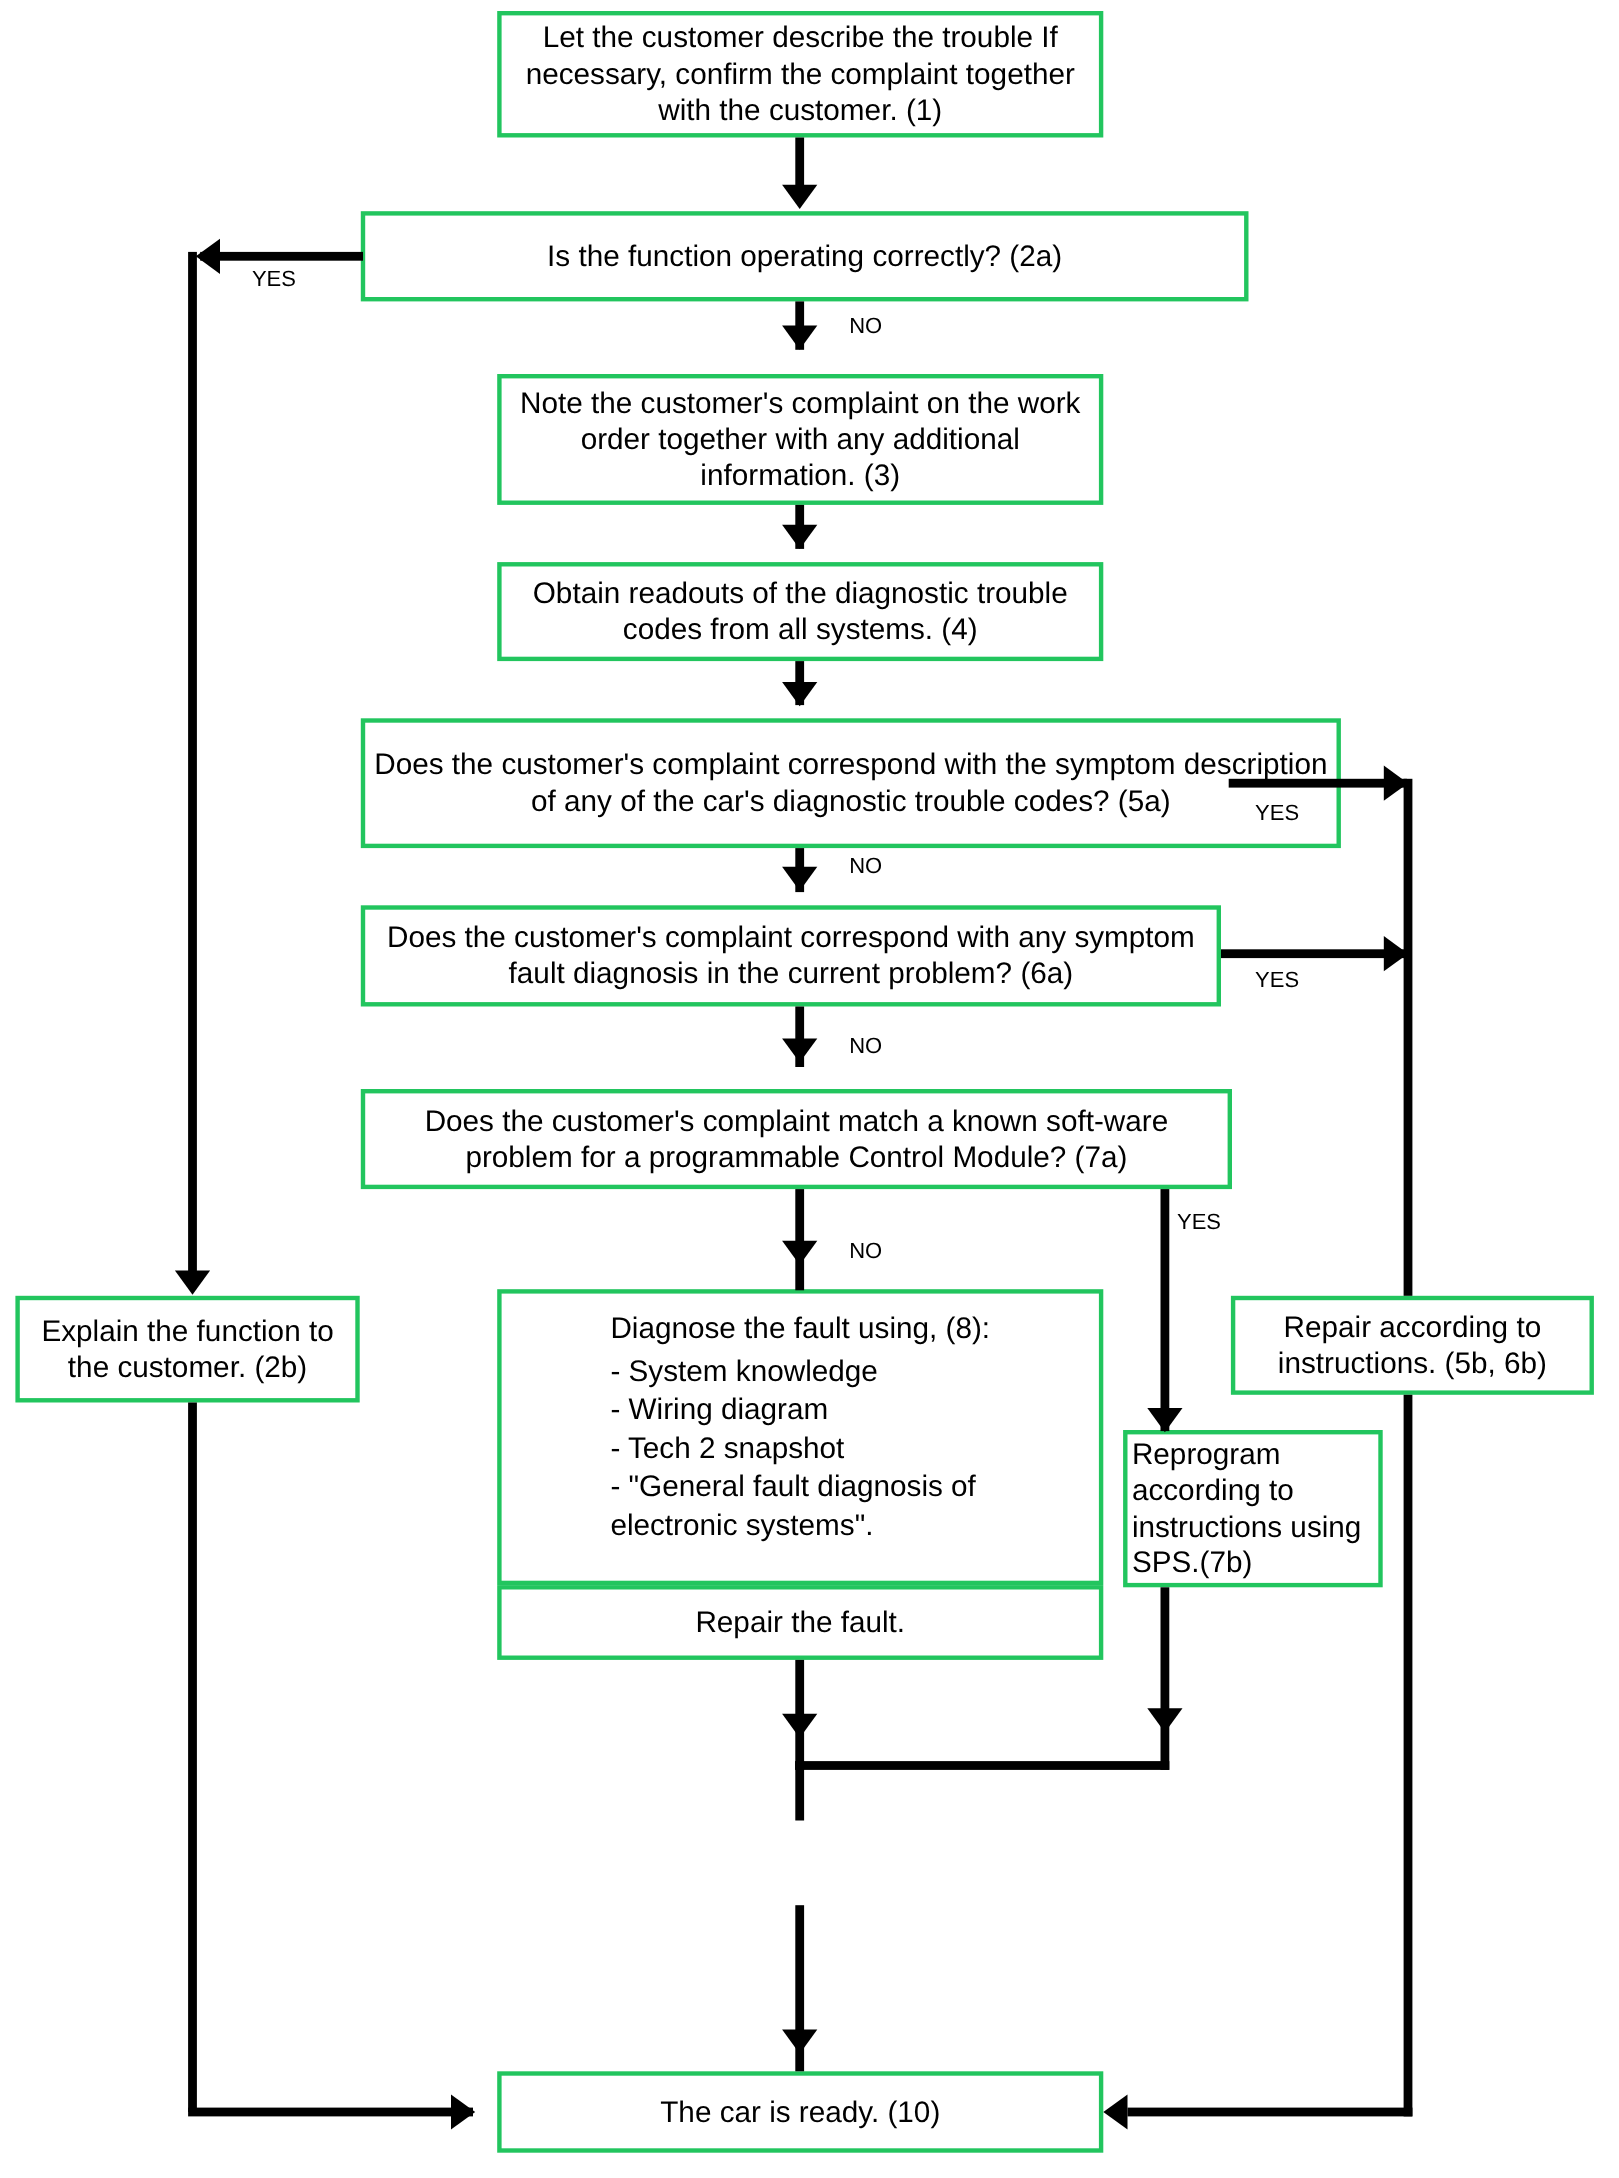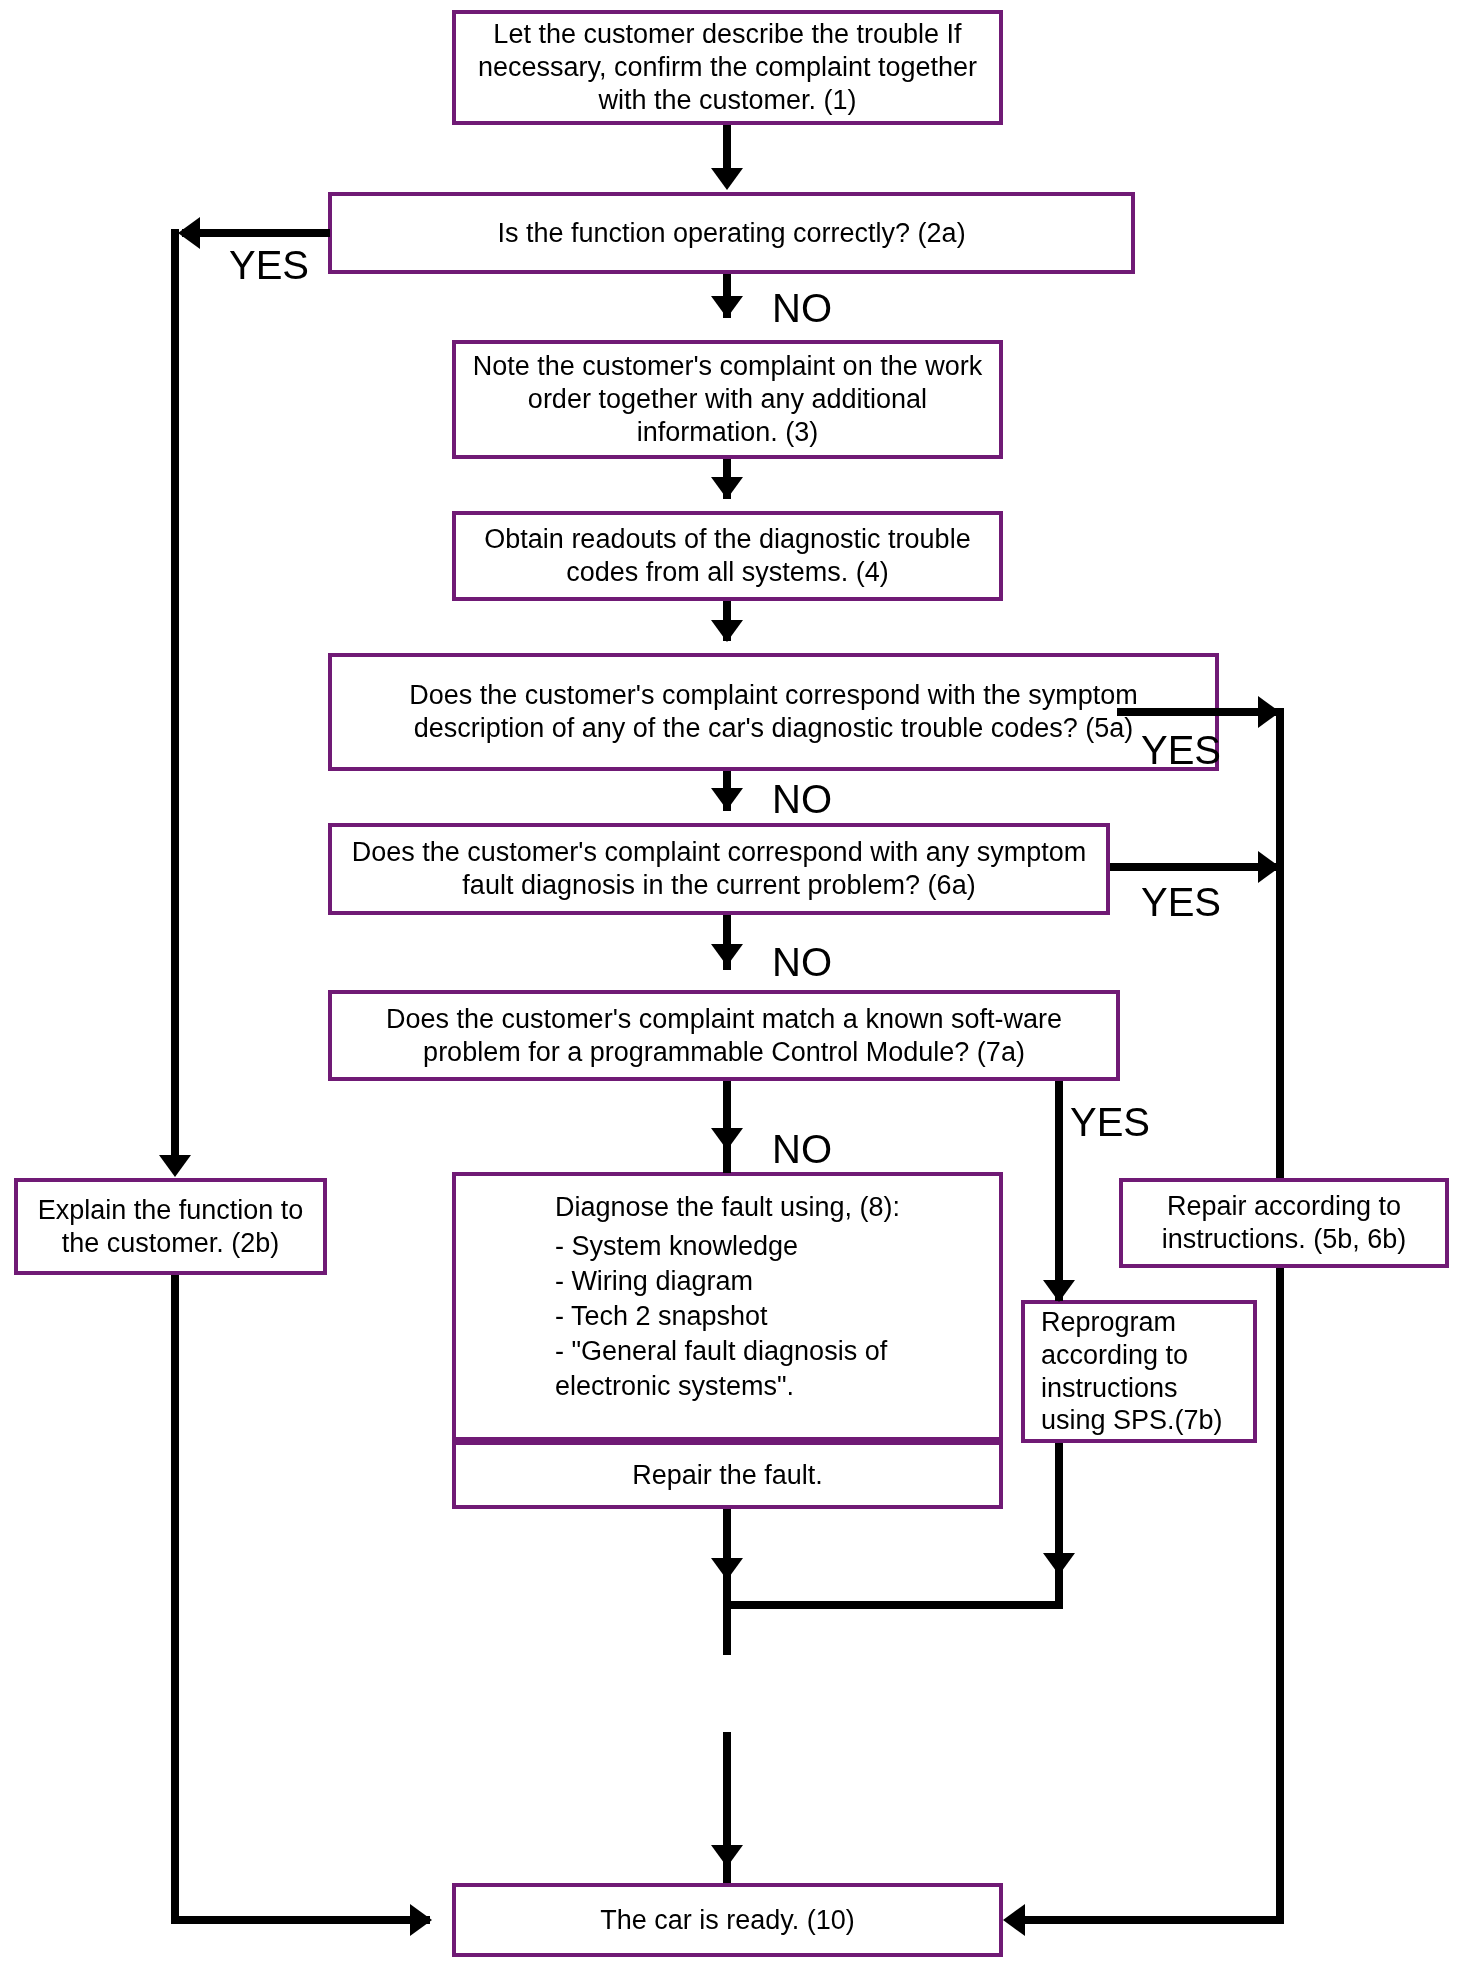--- a/index.html
+++ b/index.html
@@ -1,23 +1,23 @@
 <!DOCTYPE html>
 <html><head>
 <meta charset="utf-8">
 <style>
   html,body{margin:0;padding:0;background:#ffffff;}
   body{font-family:"Liberation Sans", sans-serif;}
   #canvas{position:relative;width:1472px;height:1980px;background:#ffffff;overflow:hidden;}
-  .box{position:absolute;border:4px solid #701a75;background:#fff;box-sizing:border-box;
+  .box{position:absolute;border:4px solid #22c55e;background:#fff;box-sizing:border-box;
        display:flex;align-items:center;justify-content:center;text-align:center;
-       font-size:27px;line-height:1.22;color:#000;padding:4px 16px;}
+       font-size:27px;line-height:1.22;color:#000;padding:4px 4px;}
   .box.left{justify-content:flex-start;text-align:left;}
   .box.listbox{align-items:flex-start;padding-top:14px;}
-  .lbl{position:absolute;font-size:40px;color:#000;white-space:nowrap;}
+  .lbl{position:absolute;font-size:20px;color:#000;white-space:nowrap;}
   .ln{position:absolute;background:#000;}
   .arrow{position:absolute;width:0;height:0;}
   .arrow.down{border-left:16px solid transparent;border-right:16px solid transparent;border-top:22px solid #000;}
   .arrow.left{border-top:16px solid transparent;border-bottom:16px solid transparent;border-right:22px solid #000;}
   .arrow.right{border-top:16px solid transparent;border-bottom:16px solid transparent;border-left:22px solid #000;}
   .listtxt{font-size:27px;line-height:1.30;text-align:left;}
   .listtxt .hdr{display:block;text-align:center;margin-bottom:4px;}
   .listtxt .li{display:block;padding-left:16px;text-indent:-16px;}
 </style>
 </head>

